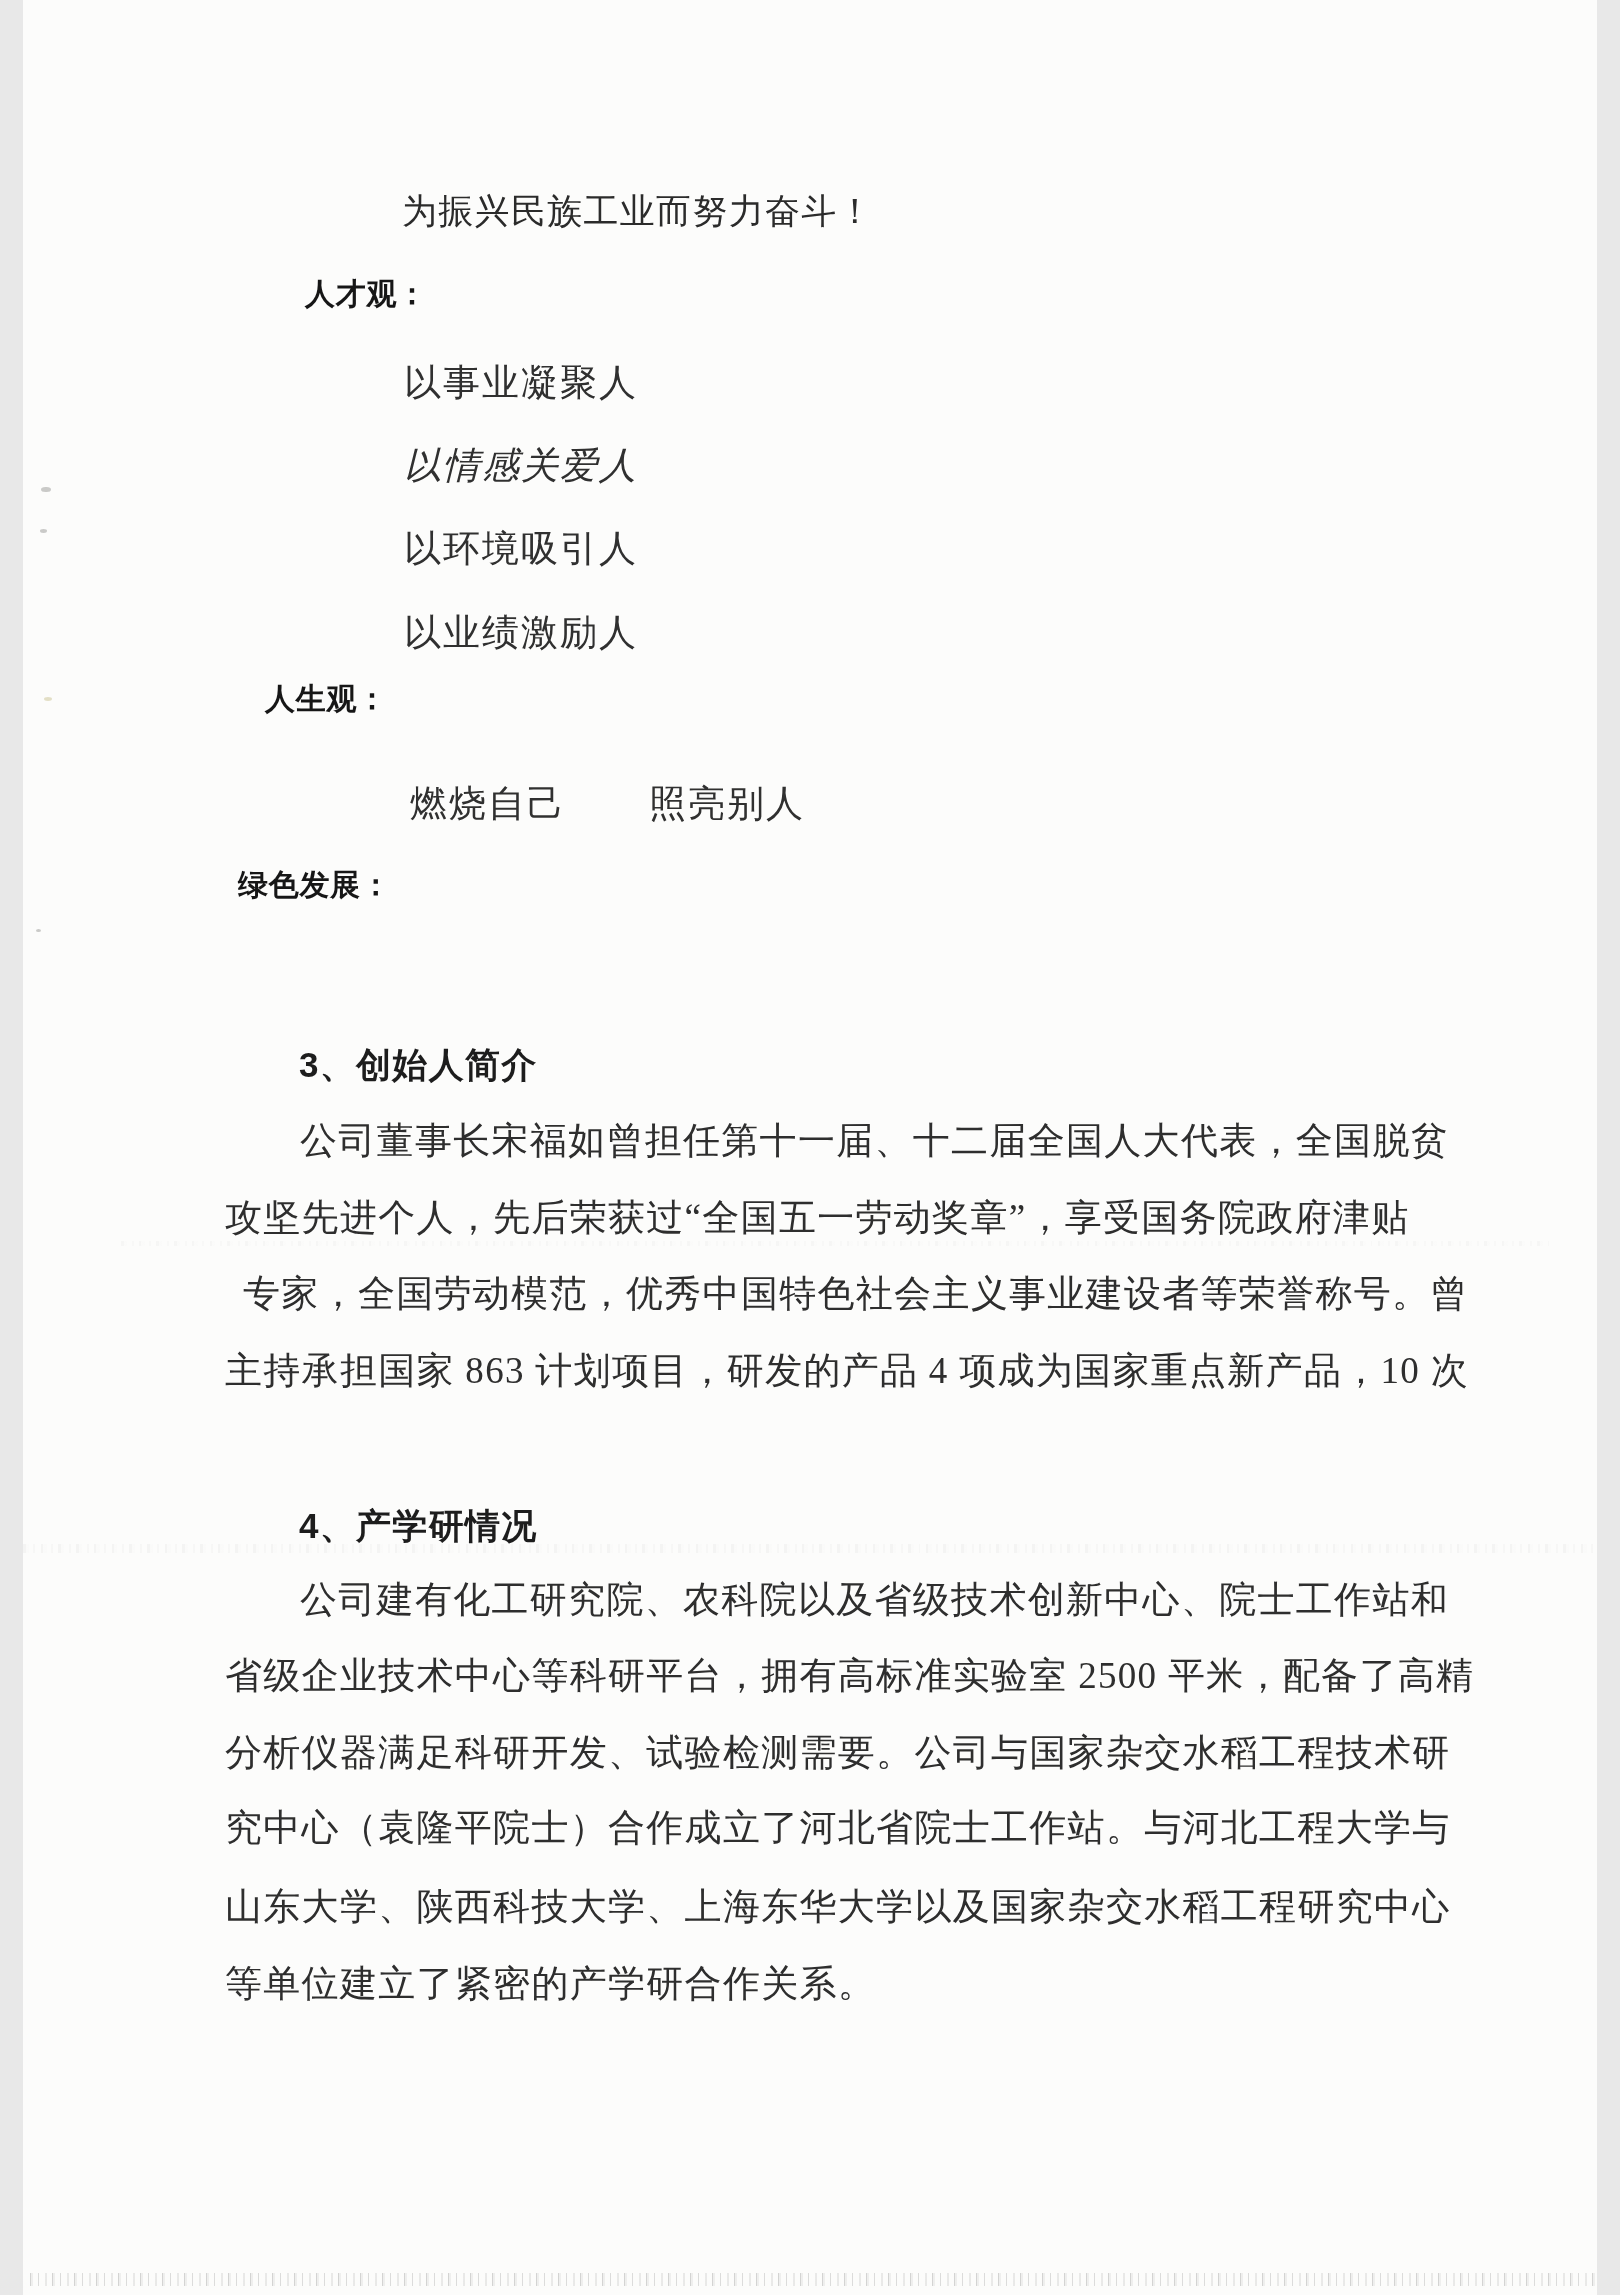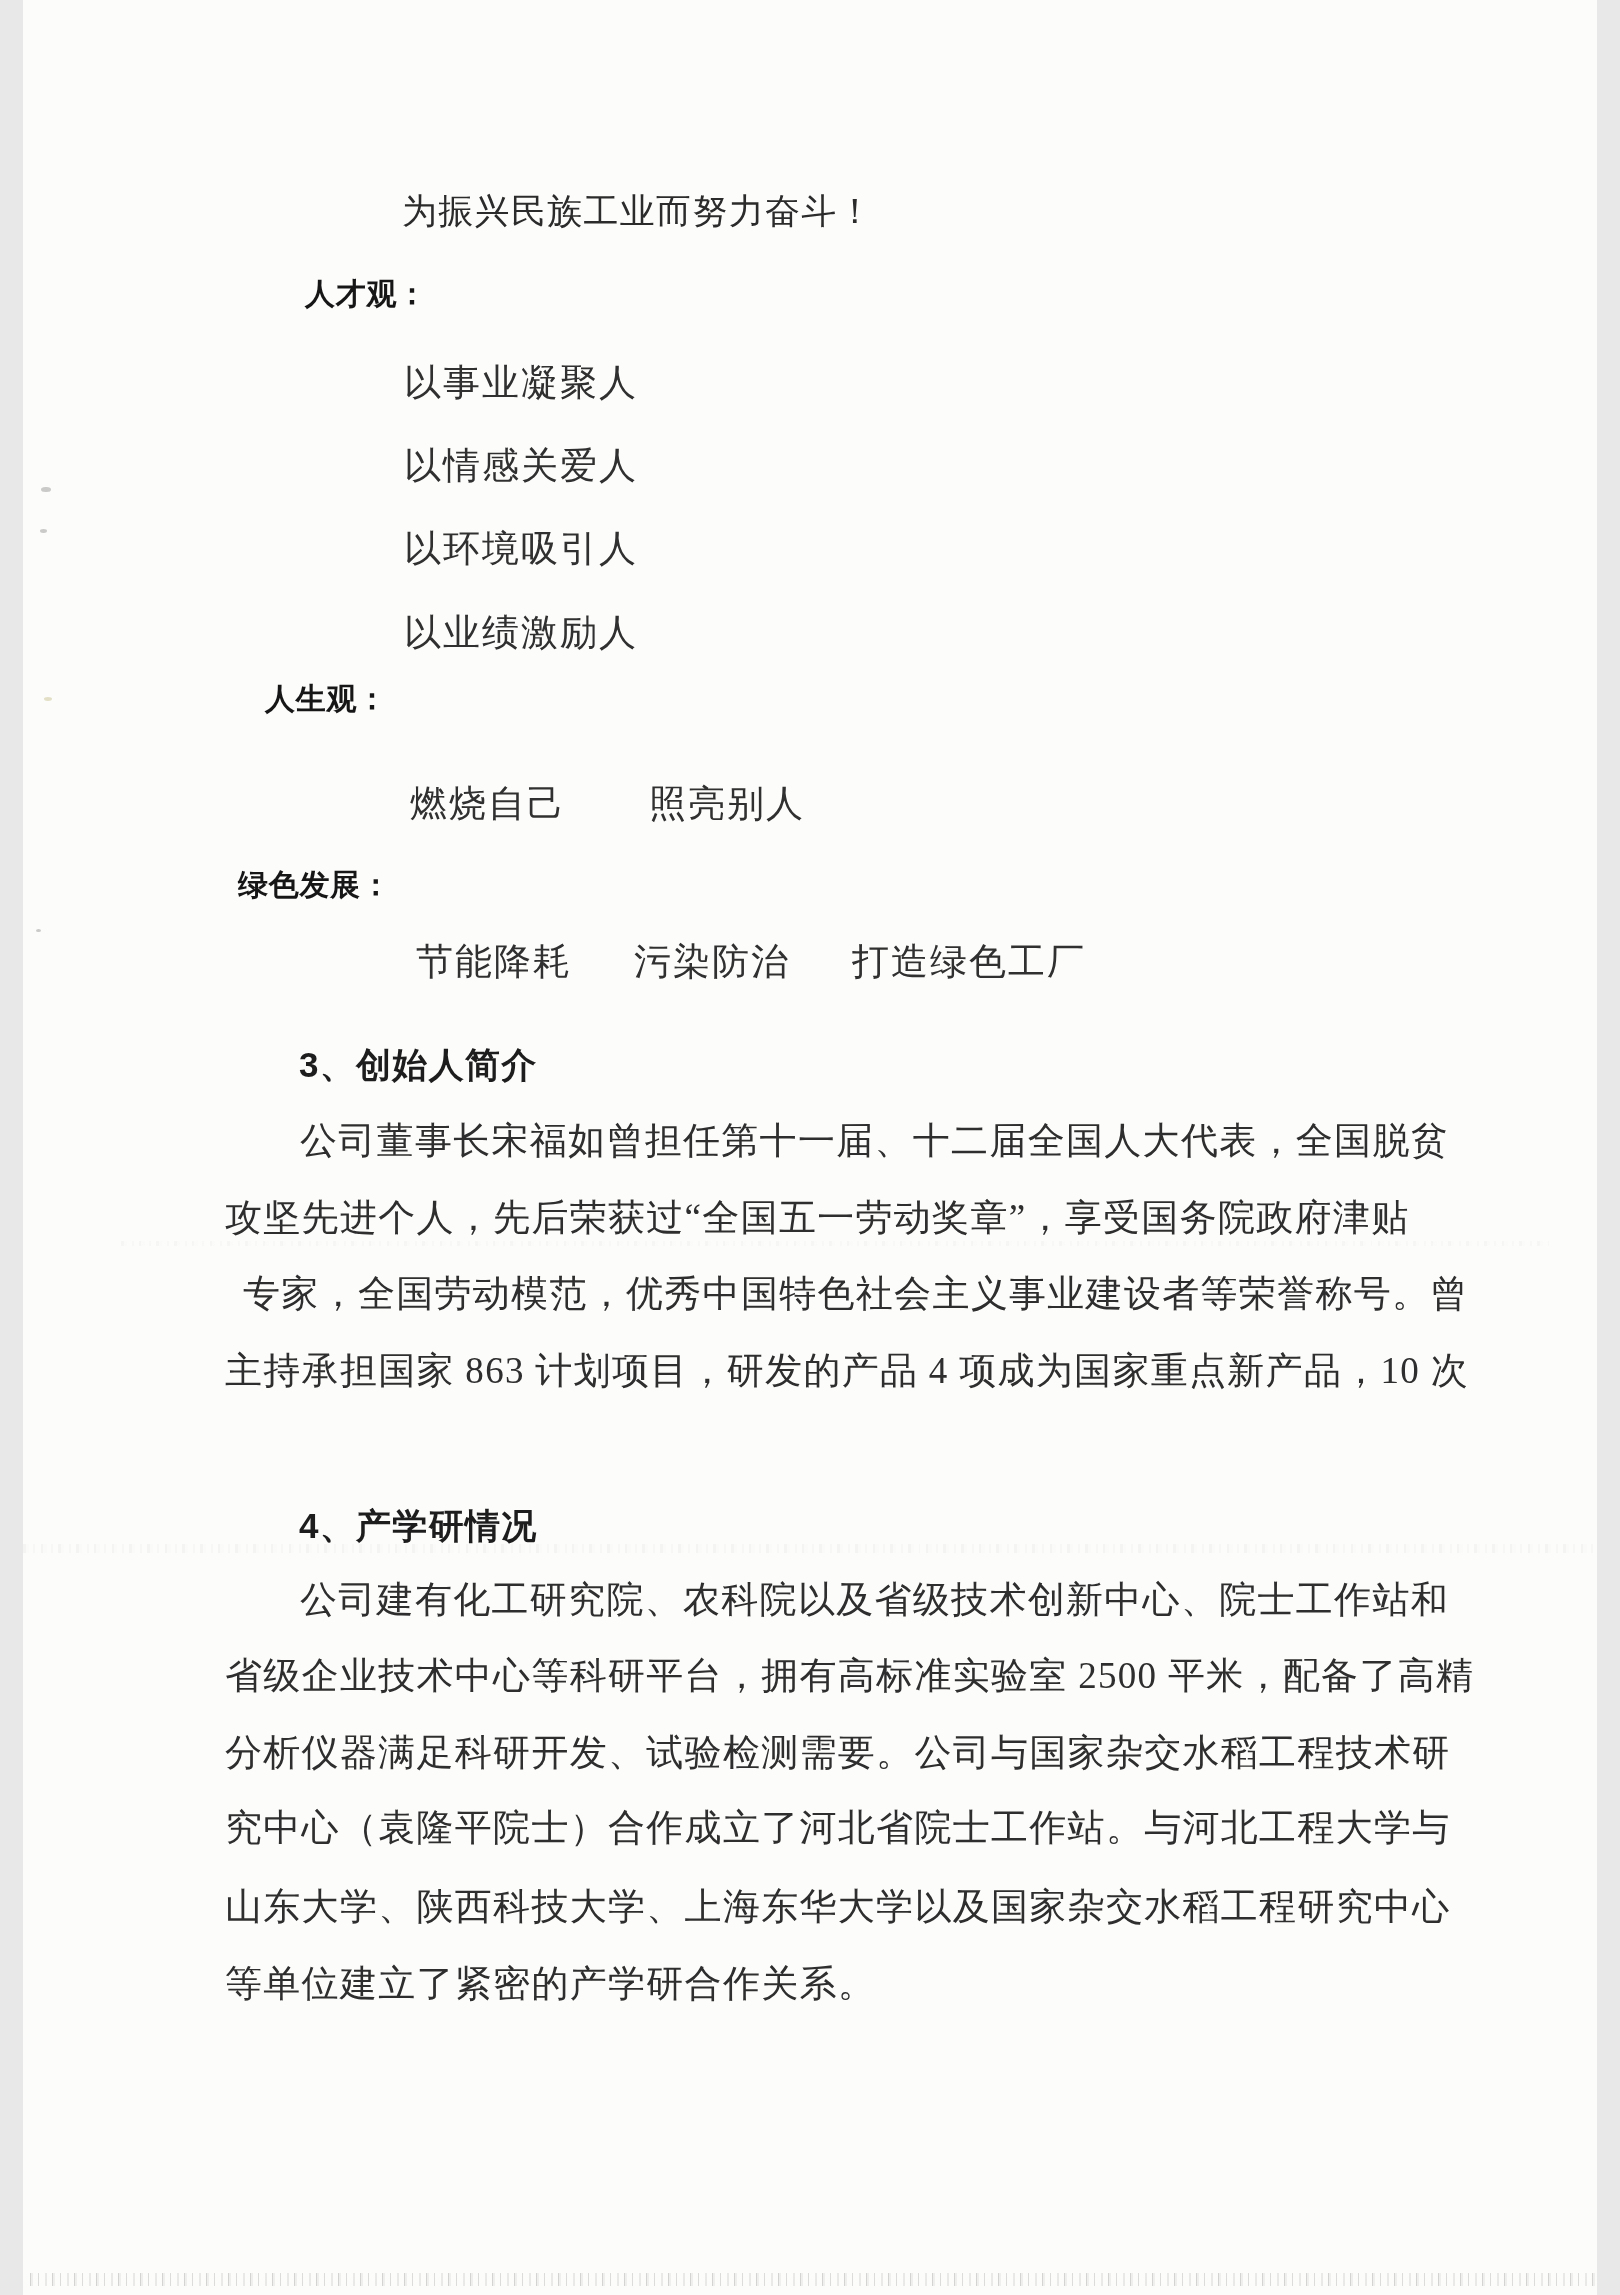--- a/index.html
+++ b/index.html
@@ -81,33 +81,30 @@
 </style>
 </head>
 <body>
 
 <div class="page">
 
   <div class="abs slogan" style="left:379px; top:188px;">为振兴民族工业而努力奋斗！</div>
 
   <div class="abs sec-label" style="left:242px; top:274px;margin-left:40px;">人才观：</div>
   <div class="abs value-line" style="left:381px; top:358px;">以事业凝聚人</div>
-  <div class="abs value-line" style="left:381px; top:441px;">以情感关爱人</div>
+  <div class="abs value-line" style="left:381px; top:441px;font-style:italic;">以情感关爱人</div>
   <div class="abs value-line" style="left:381px; top:524px;">以环境吸引人</div>
   <div class="abs value-line" style="left:381px; top:608px;">以业绩激励人</div>
 
   <div class="abs sec-label" style="left:242px; top:679px;">人生观：</div>
   <div class="abs value-line" style="left:387px; top:779px;">
     <span>燃烧自己</span><span class="gap-lg"></span><span>照亮别人</span>
   </div>
 
   <div class="abs sec-label" style="left:215px; top:865px;">绿色发展：</div>
-  <div class="abs value-line" style="left:393px; top:937px;">
-    <span>节能降耗</span><span class="gap-md"></span><span>污染防治</span><span class="gap-md"></span><span>打造绿色工厂</span>
-  </div>
 
   <div class="abs num-heading" style="left:276px; top:1042px;">3、创始人简介</div>
   <div class="abs body-line indent" style="left:202px; top:1120px;">公司董事长宋福如曾担任第十一届、十二届全国人大代表，全国脱贫</div>
   <div class="abs body-line" style="left:202px; top:1197px;">攻坚先进个人，先后荣获过“全国五一劳动奖章”，享受国务院政府津贴</div>
   <div class="abs body-line" style="left:202px; top:1273px;margin-left:18px;">专家，全国劳动模范，优秀中国特色社会主义事业建设者等荣誉称号。曾</div>
   <div class="abs body-line" style="left:202px; top:1350px;">主持承担国家 863 计划项目，研发的产品 4 项成为国家重点新产品，10 次</div>
 
   <div class="abs num-heading" style="left:276px; top:1503px;">4、产学研情况</div>
   <div class="abs body-line indent" style="left:202px; top:1579px;">公司建有化工研究院、农科院以及省级技术创新中心、院士工作站和</div>
   <div class="abs body-line" style="left:202px; top:1655px;">省级企业技术中心等科研平台，拥有高标准实验室 2500 平米，配备了高精</div>

